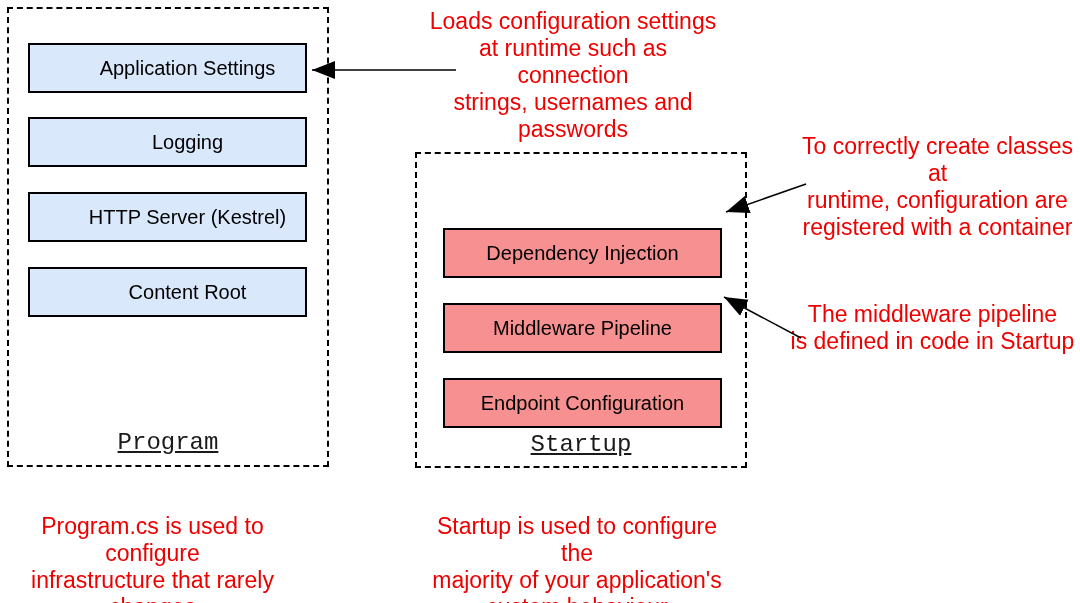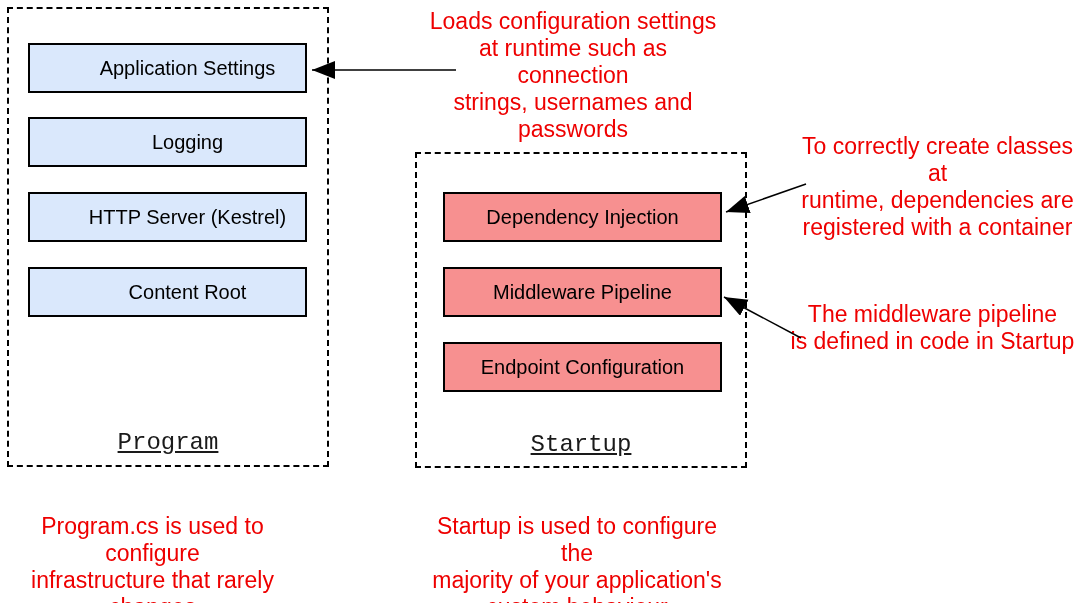--- a/index.html
+++ b/index.html
@@ -34,21 +34,21 @@
     font-size: 20px;
     color: #000;
     text-align: center;
     width: 279px;
     height: 50px;
   }
   .node-blue { background: var(--program-box-fill, #dae8fc); padding-left: 40px; }
   .node-pink { background: var(--startup-box-fill, #f79090); }
 
   #program-container .node { left: 19px; }
-  #startup-container .node { left: 26px; }
+  #startup-container .node { left: 26px; margin-top: 36px; }
 
   .mono-label {
     position: absolute;
     left: 0;
     right: 0;
     text-align: center;
     font-family: "Liberation Mono", "DejaVu Sans Mono", monospace;
     font-size: 24px;
     color: #1a1a1a;
     text-decoration: underline;
@@ -94,21 +94,21 @@
     <div class="node node-pink" style="top:113px">Middleware Pipeline</div>
     <div class="node node-pink" style="top:188px">Endpoint Configuration</div>
     <div class="mono-label" style="top:277px">Startup</div>
   </div>
 
   <div id="note-config" class="note">Loads configuration settings
 at runtime such as connection
 strings, usernames and
 passwords</div>
   <div id="note-di" class="note">To correctly create classes at
-runtime, dependencies are
+runtime, configuration are
 registered with a container</div>
   <div id="note-mw" class="note">The middleware pipeline
 is defined in code in Startup</div>
   <div id="note-program" class="note">Program.cs is used to configure
 infrastructure that rarely changes
 over the lifetime of a project</div>
   <div id="note-startup" class="note">Startup is used to configure the
 majority of your application's
 custom behaviour</div>
 

